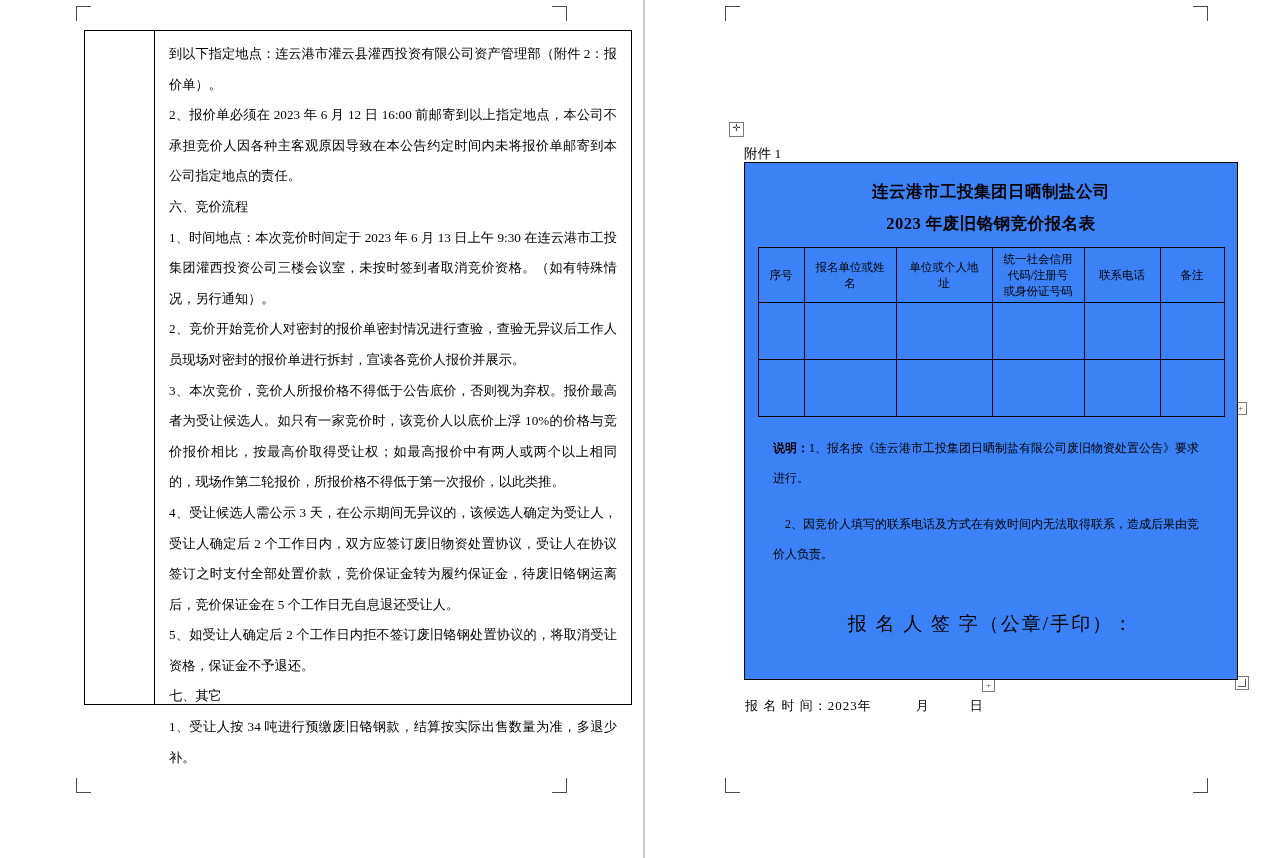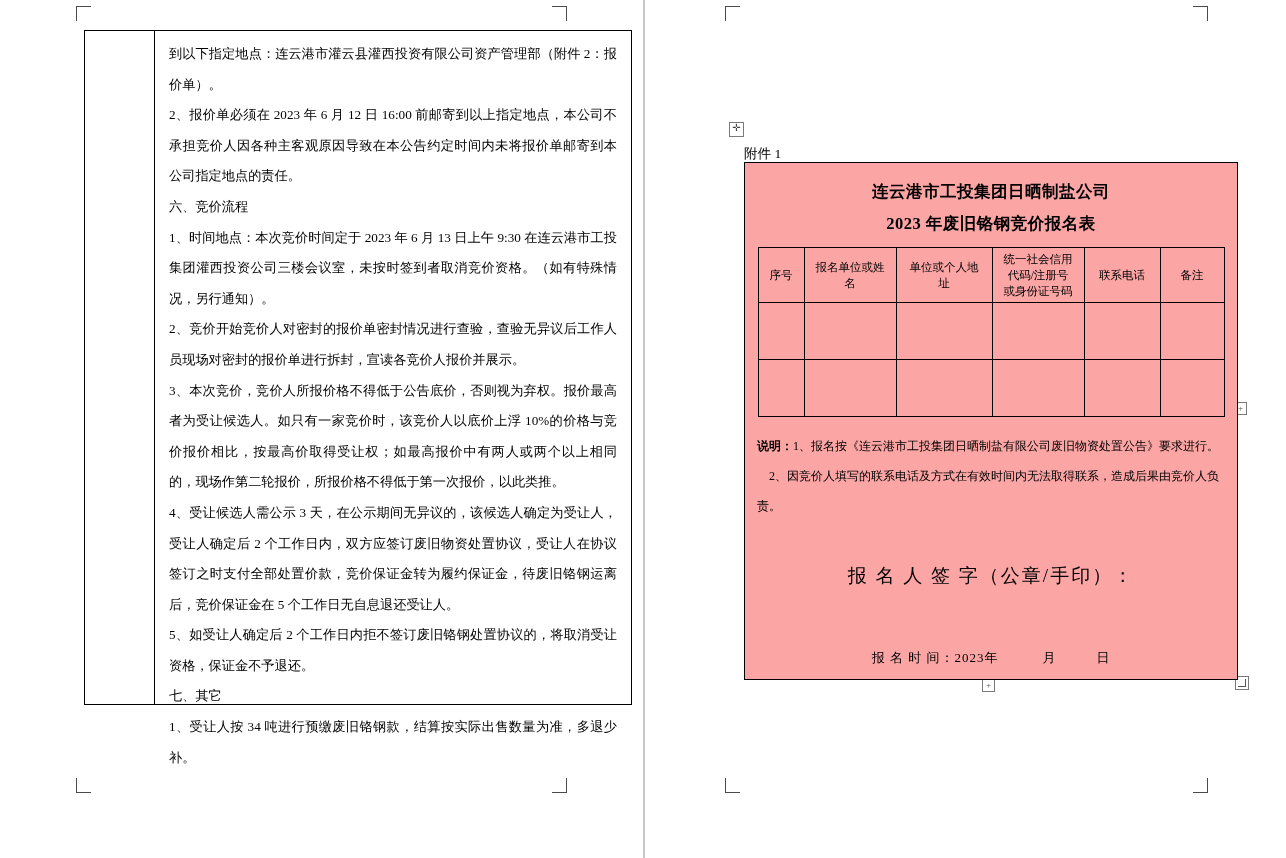--- a/index.html
+++ b/index.html
@@ -88,21 +88,21 @@
     color: #000;
   }
   .form-box {
     position: absolute;
     left: 744px;
     top: 162px;
     width: 494px;
     height: 518px;
     border: 1px solid #000;
     box-sizing: border-box;
-    background: #fca5a5;
+    background: #3b82f6;
   }
   .form-title {
     text-align: center;
     font-size: 16.5px;
     font-weight: bold;
     letter-spacing: 0.5px;
     margin-top: 14px;
     line-height: 30px;
     color: #000;
   }
@@ -124,32 +124,32 @@
   }
   .reg-table th { height: 54px; }
   .reg-table td { height: 56px; }
   .note-wrap {
     margin: 14px 0 0 0;
     padding: 0 12px;
     font-size: 12px;
     line-height: 30px;
     color: #000;
   }
-  .note-wrap p { margin: 0; }
+  .note-wrap p { margin: 16px; }
   .note-label { font-weight: bold; }
   .sign-line {
     text-align: center;
     font-size: 19px;
     letter-spacing: 2px;
     line-height: 30px;
     margin-top: 40px;
     color: #000;
   }
   .date-line {
-    text-align: center;
+    text-align: left;
     font-size: 13px;
     letter-spacing: 1px;
     line-height: 30px;
     margin-top: 52px;
     color: #000;
   }
   .date-line .gap-a { display: inline-block; width: 44px; }
   .date-line .gap-b { display: inline-block; width: 40px; }
 
   

